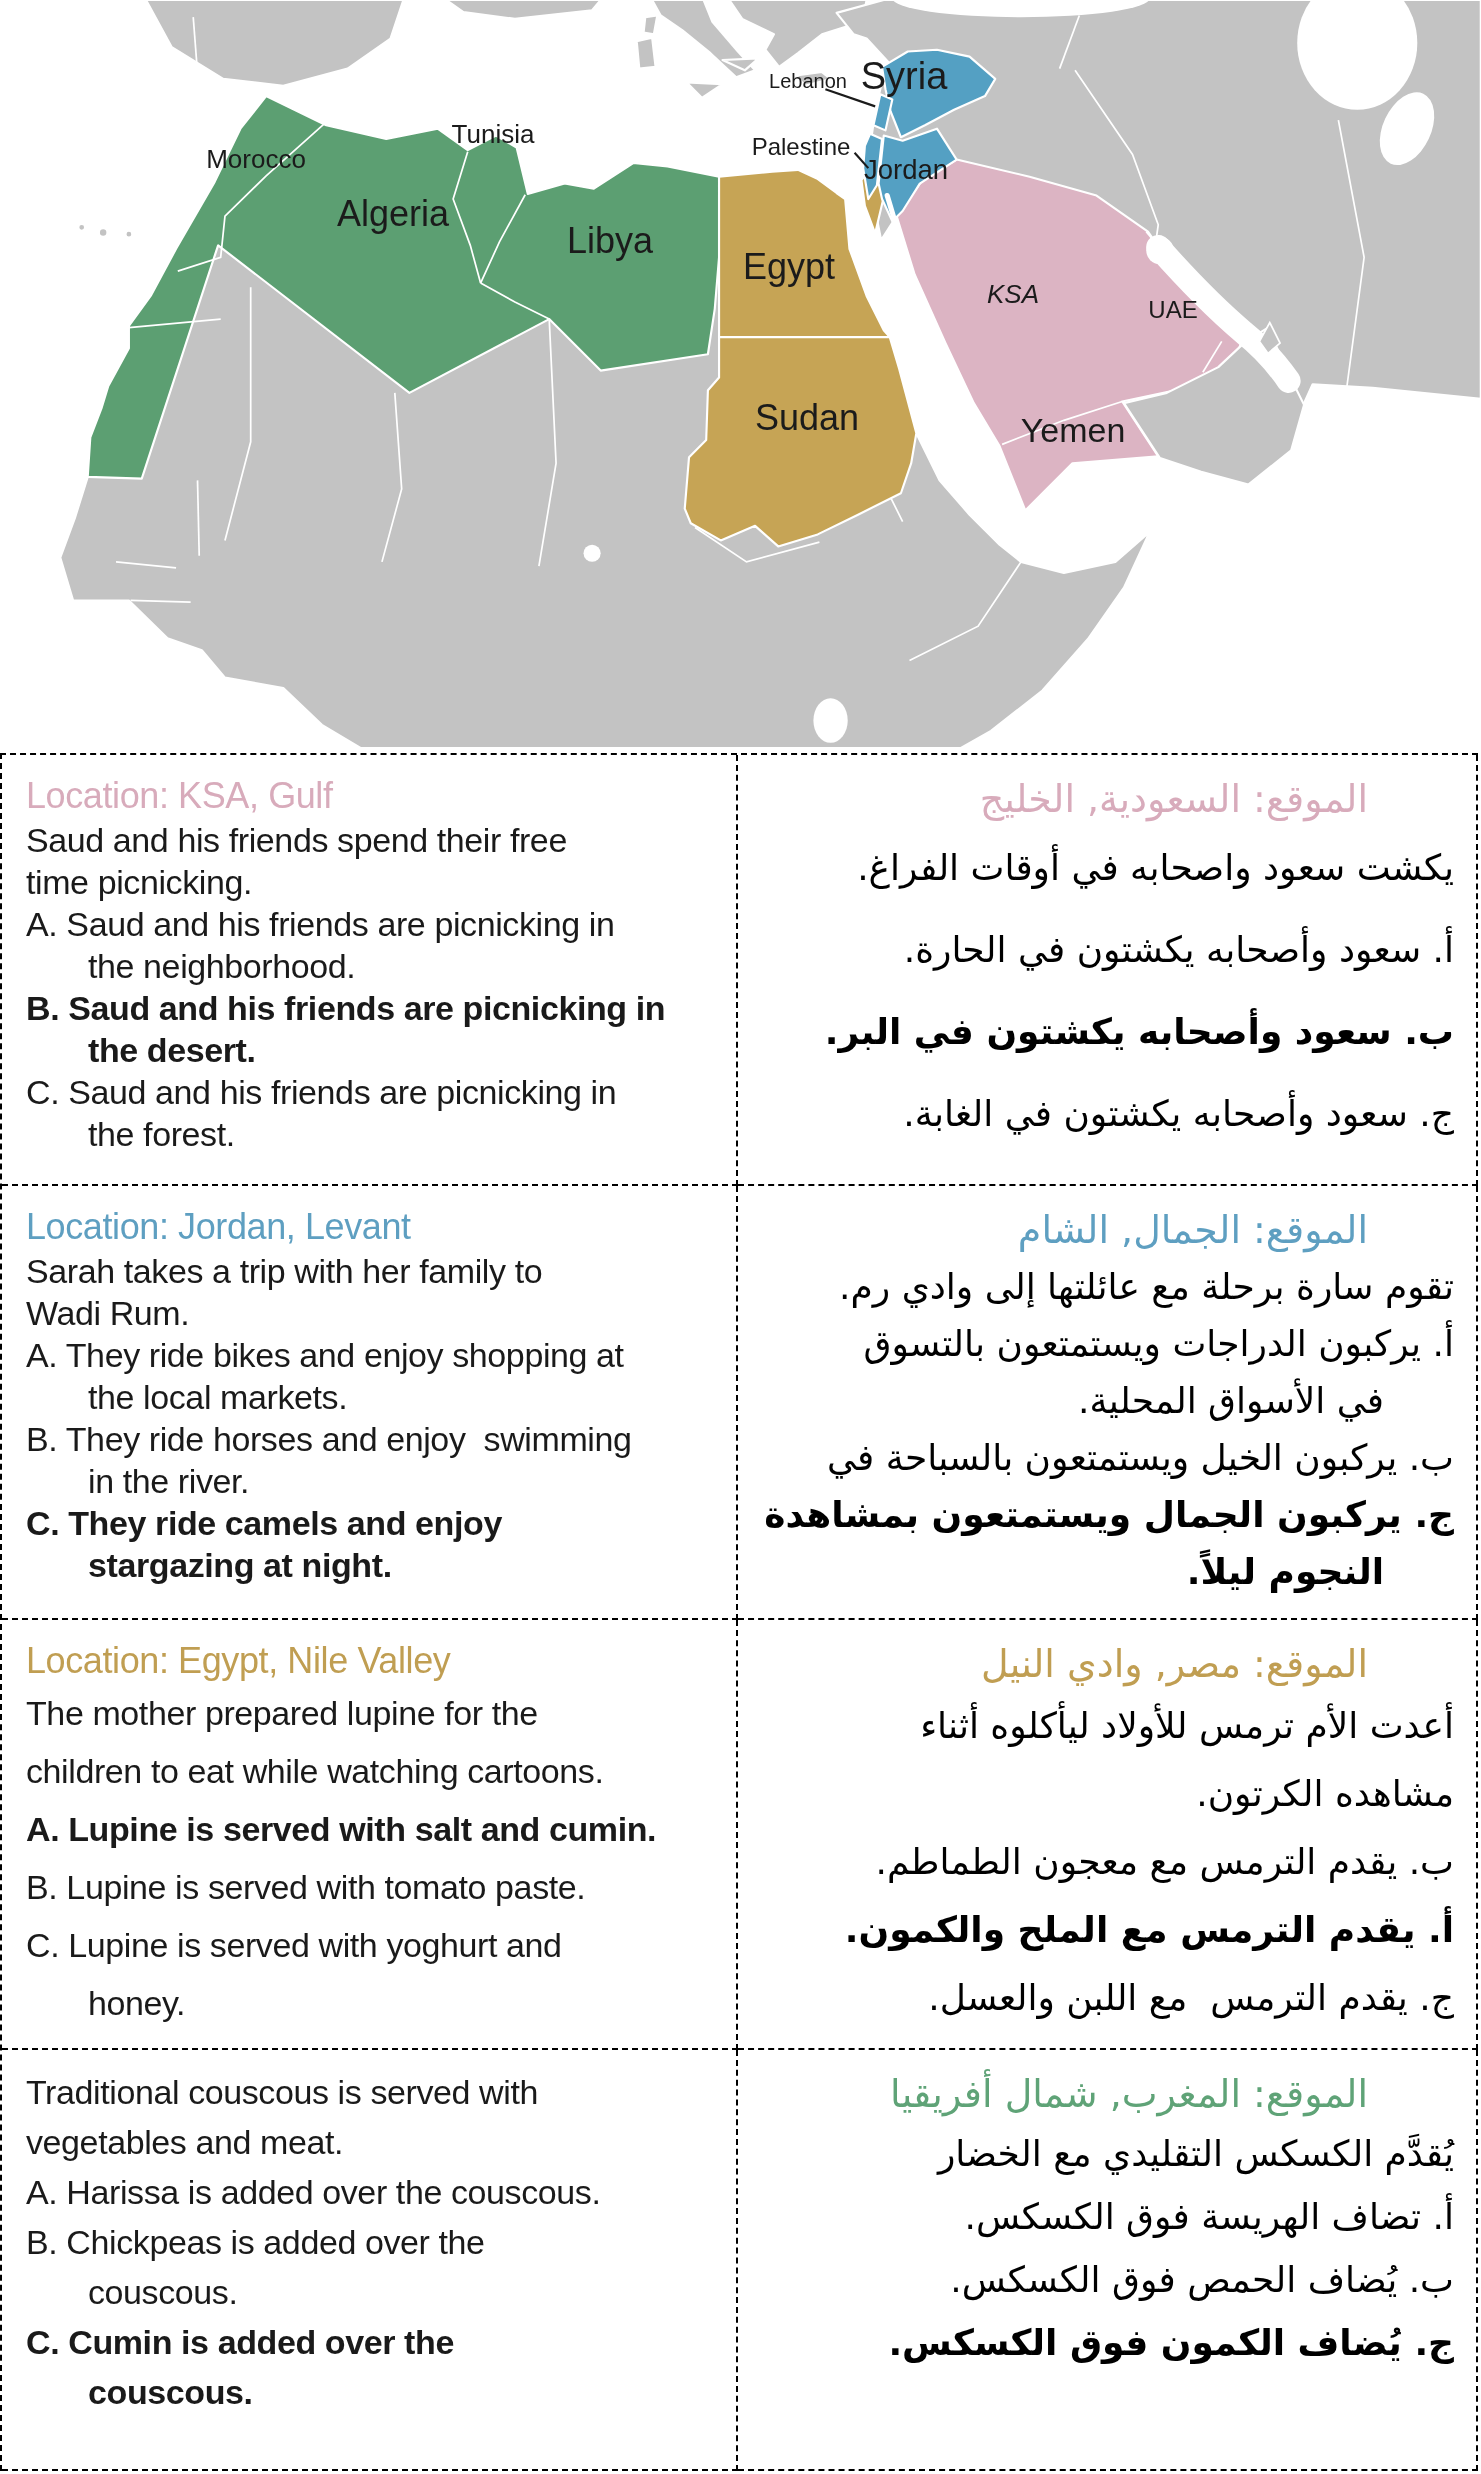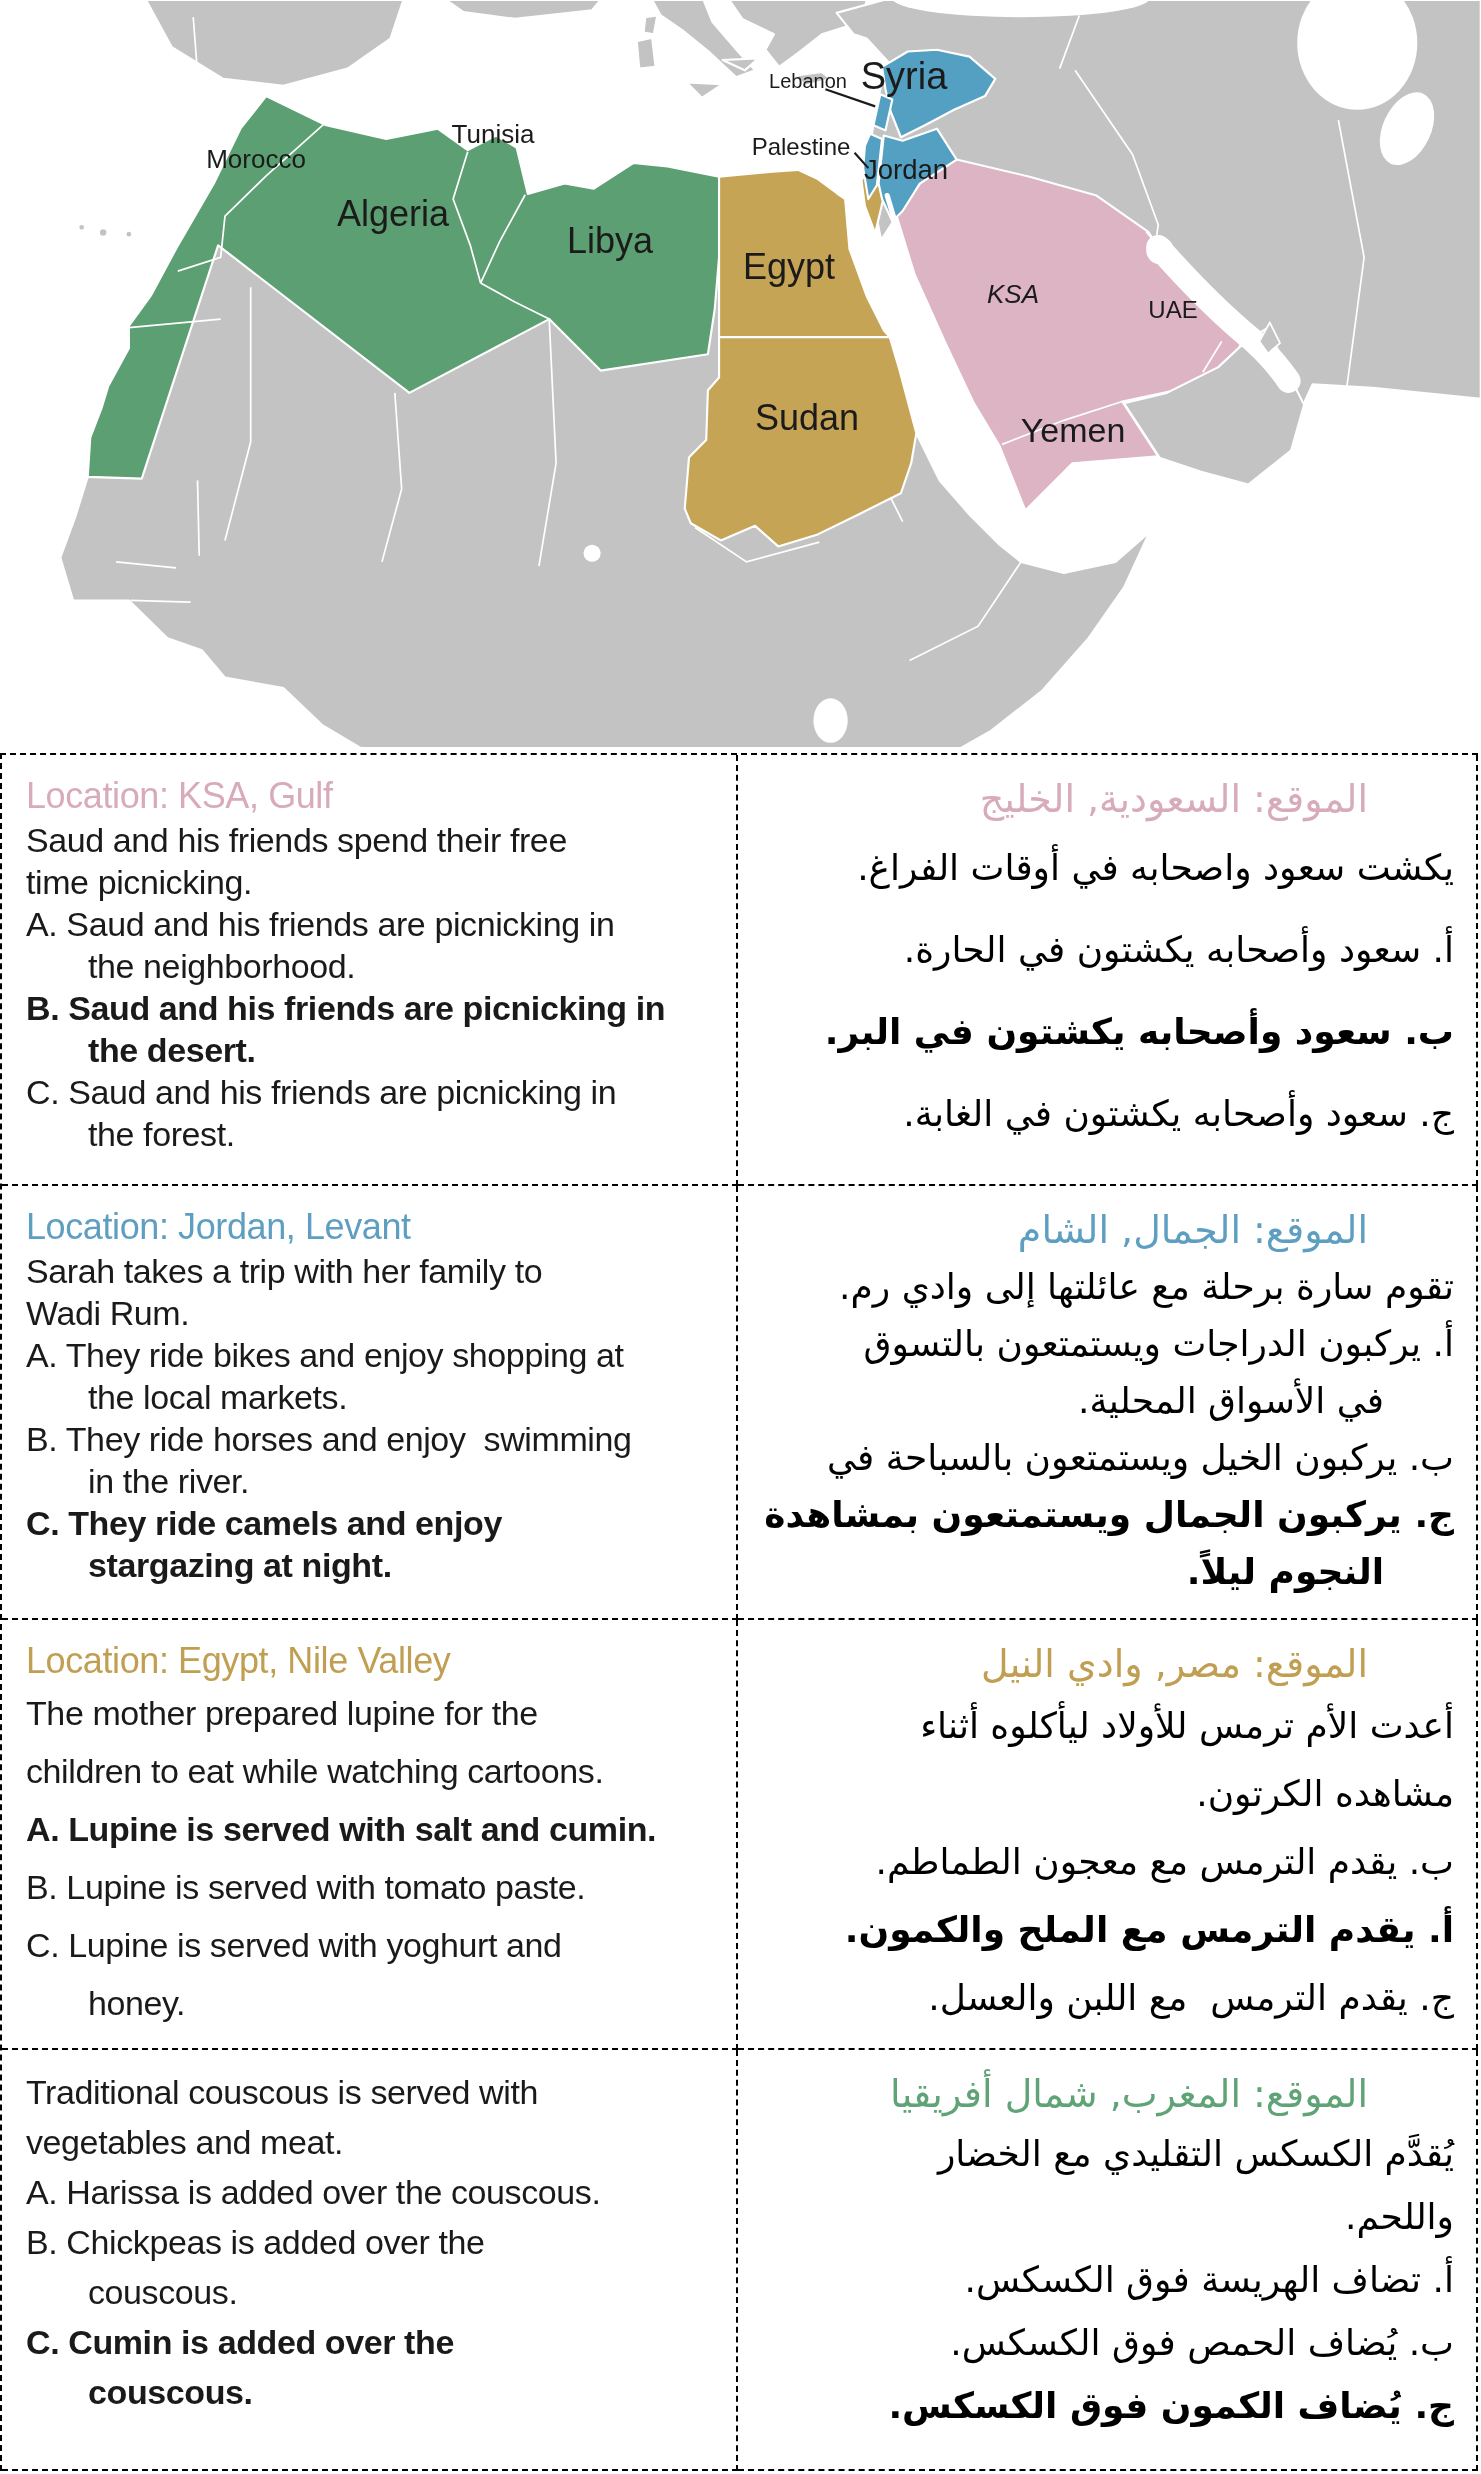--- a/index.html
+++ b/index.html
@@ -254,21 +254,20 @@
           <div class="line c">couscous.</div>
           <div class="line b">C. Cumin is added over the</div>
           <div class="line b c">couscous.</div>
         </div>
     </div>
     <div class="cell ar lh74">
       <div class="head" style="color: rgb(95, 163, 119);">الموقع: المغرب, شمال أفريقيا</div>
       <div>
 
       <div class="line">يُقدَّم الكسكس التقليدي مع الخضار</div>
-          <div class="line">واللحم.</div>
           <div class="line">أ. تضاف الهريسة فوق الكسكس.</div>
           <div class="line">ب. يُضاف الحمص فوق الكسكس.</div>
           <div class="line b">ج. يُضاف الكمون فوق الكسكس.</div>
         </div>
     </div>
 
   </div>
 </div>
 
 

